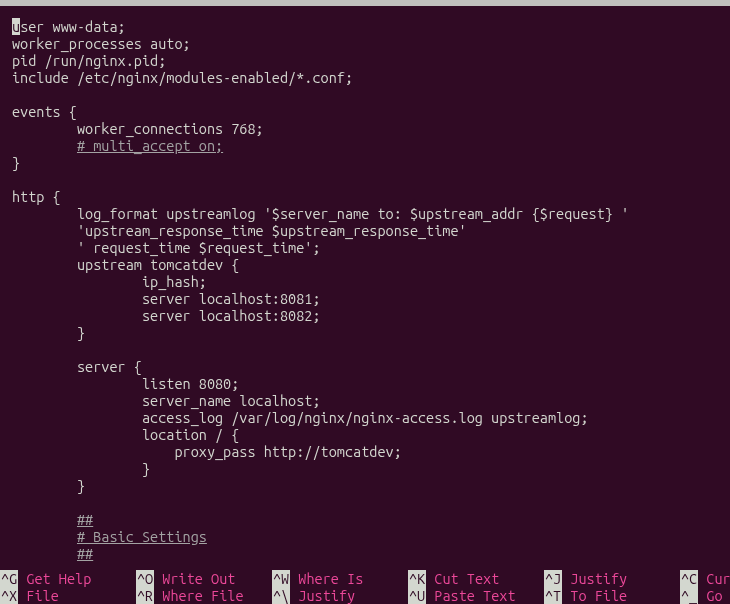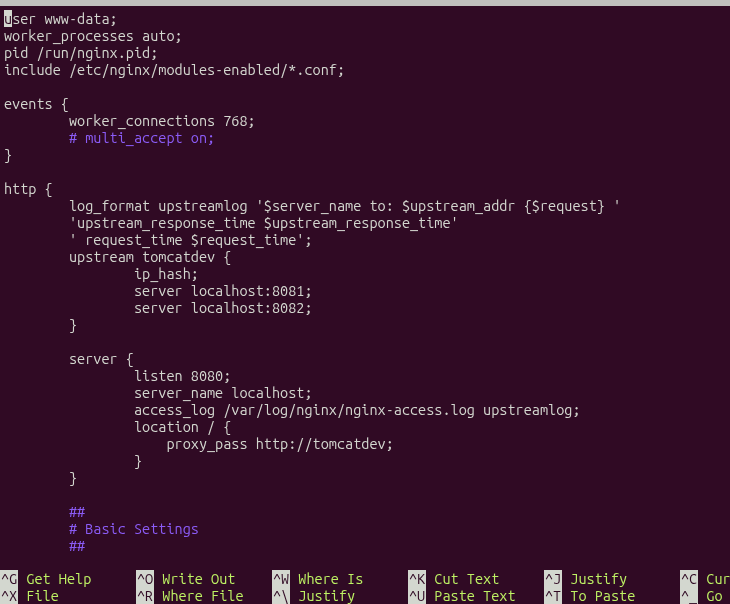--- a/index.html
+++ b/index.html
@@ -17,33 +17,34 @@
       overflow: hidden;
       position: relative;
       line-height: 17px;
     }
     .title-bar {
       height: 6px;
       background: #c0c0bd;
       width: 100%;
     }
     .editor-area {
-      padding: 4px;
+      padding: 12px;
       white-space: pre;
     }
     .line {
       white-space: pre;
       height: 17px;
     }
     .cursor {
       background: #d3d7cf;
       color: #300a24;
     }
     .comment {
-      color: #8b5cf6;
+      color: #a3a3a3;
+      text-decoration: underline;
     }
     .bottom-bar {
       position: absolute;
       bottom: 0;
       left: 0;
       width: 100%;
       display: flex;
       flex-direction: column;
     }
     .bottom-row {
@@ -55,21 +56,21 @@
       width: 136px;
       flex-shrink: 0;
     }
     .key {
       background: #d3d7cf;
       color: #300a24;
       padding: 0 1px;
       white-space: pre;
     }
     .label {
-      color: #bef264;
+      color: #ec4899;
       white-space: pre;
       text-align: center;
     }
   </style>
 </head>
 <body>
 
 <div class="title-bar"></div>
 
 <div class="editor-area" id="editor"><div class="line"><span class="cursor">u</span><span>ser www-data;</span></div><div class="line"><span>worker_processes auto;</span></div><div class="line"><span>pid /run/nginx.pid;</span></div><div class="line"><span>include /etc/nginx/modules-enabled/*.conf;</span></div><div class="line"><span></span></div><div class="line"><span>events {</span></div><div class="line"><span>        worker_connections 768;</span></div><div class="line"><span>        </span><span class="comment"># multi_accept on;</span></div><div class="line"><span>}</span></div><div class="line"><span></span></div><div class="line"><span>http {</span></div><div class="line"><span>        log_format upstreamlog '$server_name to: $upstream_addr {$request} '</span></div><div class="line"><span>        'upstream_response_time $upstream_response_time'</span></div><div class="line"><span>        ' request_time $request_time';</span></div><div class="line"><span>        upstream tomcatdev {</span></div><div class="line"><span>                ip_hash;</span></div><div class="line"><span>                server localhost:8081;</span></div><div class="line"><span>                server localhost:8082;</span></div><div class="line"><span>        }</span></div><div class="line"><span></span></div><div class="line"><span>        server {</span></div><div class="line"><span>                listen 8080;</span></div><div class="line"><span>                server_name localhost;</span></div><div class="line"><span>                access_log /var/log/nginx/nginx-access.log upstreamlog;</span></div><div class="line"><span>                location / {</span></div><div class="line"><span>                    proxy_pass http://tomcatdev;</span></div><div class="line"><span>                }</span></div><div class="line"><span>        }</span></div><div class="line"><span></span></div><div class="line"><span>        </span><span class="comment">##</span></div><div class="line"><span>        </span><span class="comment"># Basic Settings</span></div><div class="line"><span>        </span><span class="comment">##</span></div></div>
@@ -113,20 +114,20 @@
       <div class="shortcut-item">
         <span class="key">^\</span>
         <span class="label"> Justify</span>
       </div>
       <div class="shortcut-item">
         <span class="key">^U</span>
         <span class="label"> Paste Text</span>
       </div>
       <div class="shortcut-item">
         <span class="key">^T</span>
-        <span class="label"> To Paste</span>
+        <span class="label"> To File</span>
       </div>
       <div class="shortcut-item">
         <span class="key">^_</span>
         <span class="label"> Go </span>
       </div>
     </div>
 </div>
 
 </body></html>

